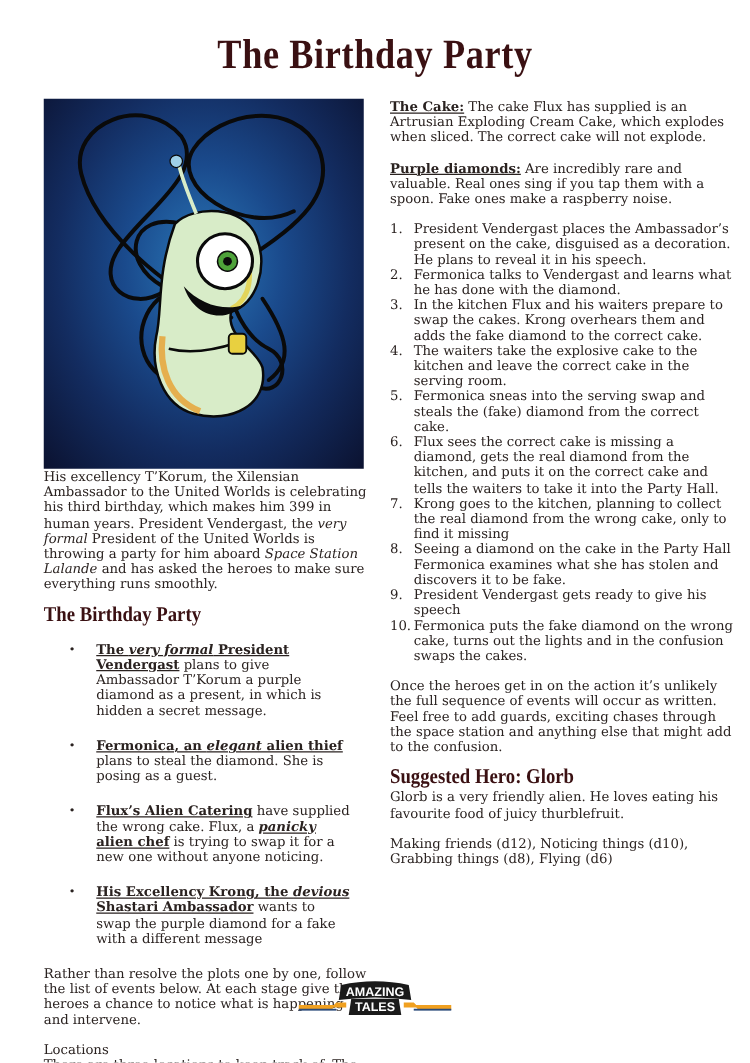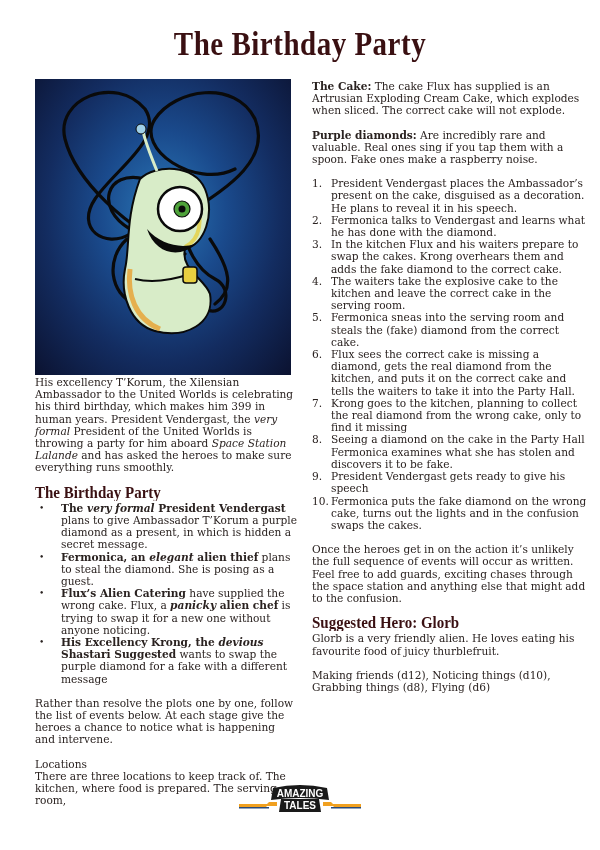--- a/index.html
+++ b/index.html
@@ -8,26 +8,26 @@
     .title { position:absolute; left:0; top:28px; width:600px; text-align:center;
       font-family:"Liberation Serif", serif; font-weight:bold; font-size:29px;
       color:#3a1012; letter-spacing:0.5px; transform:scaleY(1.15); }
     .col { position:absolute; font-size:10.6px; line-height:12.2px; }
     .col-left { left:35px; top:376px; width:262px; }
     .col-right { left:312px; top:80px; width:275px; }
     p { margin:0 0 12px 0; }
     .h2 { font-family:"Liberation Serif", serif; font-weight:bold; color:#3a1012;
       font-size:15px; margin:10px 0 4px 0; transform:scaleY(1.12); transform-origin:left; }
     ul { margin:0 0 12px 0; padding:0 0 0 26px; list-style:none; }
-    ul li { position:relative; margin:0; }
+    ul li { position:relative; margin:16px; }
     ul li::before { content:"\2022"; position:absolute; left:-22px; font-size:9px; }
     ol { margin:0 0 12px 0; padding:0 0 0 19px; list-style:none; }
     ol li { position:relative; }
     ol li .num { position:absolute; left:-19px; }
-    .b { font-weight:bold; }
+    .b { font-weight:bold;text-decoration:underline; }
     .i { font-style:italic; }
     .illustration { position:absolute; left:35px; top:79px; width:256px; height:296px;
       background: radial-gradient(ellipse at 50% 45%, #2a78b8 0%, #1a4a8c 35%, #132c60 65%, #0b1230 100%);
       overflow:hidden; }
     .illustration svg { width:100%; height:100%; display:block; }
     .logo { position:absolute; left:237px; top:784px; width:126px; height:30px;text-align:center; }
   </style>
 </head>
 <body>
 
@@ -65,41 +65,41 @@
   <p>
     <span>His excellency T’Korum, the Xilensian Ambassador to the United Worlds is celebrating his third birthday, which makes him 399 in human years. </span><span>President Vendergast, the </span><span class="i">very formal</span><span> President of the United Worlds</span><span> is throwing a party for him aboard </span><span class="i">Space Station Lalande</span><span> and has asked the heroes to make sure everything runs smoothly.</span>
   </p>
 
   <div class="h2">The Birthday Party</div>
 
   <ul>
     <li><span class="b">The </span><span class="i b">very formal</span><span class="b"> President Vendergast</span><span> plans to give Ambassador T’Korum a purple diamond as a present, in which is hidden a secret message.</span></li>
     <li><span class="b">Fermonica, an </span><span class="i b">elegant</span><span class="b"> alien thief</span><span> plans to steal the diamond. She is posing as a guest.</span></li>
     <li><span class="b">Flux’s Alien Catering</span><span> have supplied the wrong cake. Flux, a </span><span class="i b">panicky</span><span class="b"> alien chef</span><span> is trying to swap it for a new one without anyone noticing.</span></li>
-    <li><span class="b">His Excellency Krong, the </span><span class="i b">devious</span><span class="b"> Shastari Suggested</span><span> wants to swap the purple diamond for a fake with a different message</span></li>
+    <li><span class="b">His Excellency Krong, the </span><span class="i b">devious</span><span class="b"> Shastari Ambassador</span><span> wants to swap the purple diamond for a fake with a different message</span></li>
   </ul>
 
   <p>Rather than resolve the plots one by one, follow the list of events below. At each stage give the heroes a chance to notice what is happening and intervene.</p>
 
   <div>Locations</div>
   <div>There are three locations to keep track of. The kitchen, where food is prepared. The serving room,</div>
 </div>
 
 <div class="col col-right">
 
   <p><span class="b">The Cake:</span><span> The cake Flux has supplied is an Artrusian Exploding Cream Cake, which explodes when sliced.  The correct cake will not explode.</span></p>
 
   <p><span class="b">Purple diamonds:</span><span> Are incredibly rare and valuable. Real ones sing if you tap them with a spoon. Fake ones make a raspberry noise.</span></p>
 
   <ol>
     <li><span class="num">1.</span><span>President Vendergast places the Ambassador’s present on the cake, disguised as a decoration. He plans to reveal it in his speech.</span></li>
     <li><span class="num">2.</span><span>Fermonica talks to Vendergast and learns what he has done with the diamond.</span></li>
     <li><span class="num">3.</span><span>In the kitchen Flux and his waiters prepare to swap the cakes. Krong overhears them and adds the fake diamond to the correct cake.</span></li>
     <li><span class="num">4.</span><span>The waiters take the explosive cake to the kitchen and leave the correct cake in the serving room.</span></li>
-    <li><span class="num">5.</span><span>Fermonica sneas into the serving room and steals the (fake) diamond from the correct cake.</span></li>
+    <li><span class="num">5.</span><span>Fermonica sneas into the serving swap and steals the (fake) diamond from the correct cake.</span></li>
     <li><span class="num">6.</span><span>Flux sees the correct cake is missing a diamond, gets the real diamond from the kitchen, and puts it on the correct cake and tells the waiters to take it into the Party Hall.</span></li>
     <li><span class="num">7.</span><span>Krong goes to the kitchen, planning to collect the real diamond from the wrong cake, only to find it missing</span></li>
     <li><span class="num">8.</span><span>Seeing a diamond on the cake in the Party Hall Fermonica examines what she has stolen and discovers it to be fake.</span></li>
     <li><span class="num">9.</span><span>President Vendergast gets ready to give his speech</span></li>
     <li><span class="num">10.</span><span>Fermonica puts the fake diamond on the wrong cake, turns out the lights and in the confusion swaps the cakes.</span></li>
   </ol>
 
   <p>Once the heroes get in on the action it’s unlikely the full sequence of events will occur as written. Feel free to add guards, exciting chases through the space station and anything else that might add to the confusion.</p>
 
   <div class="h2">Suggested Hero: Glorb</div>

